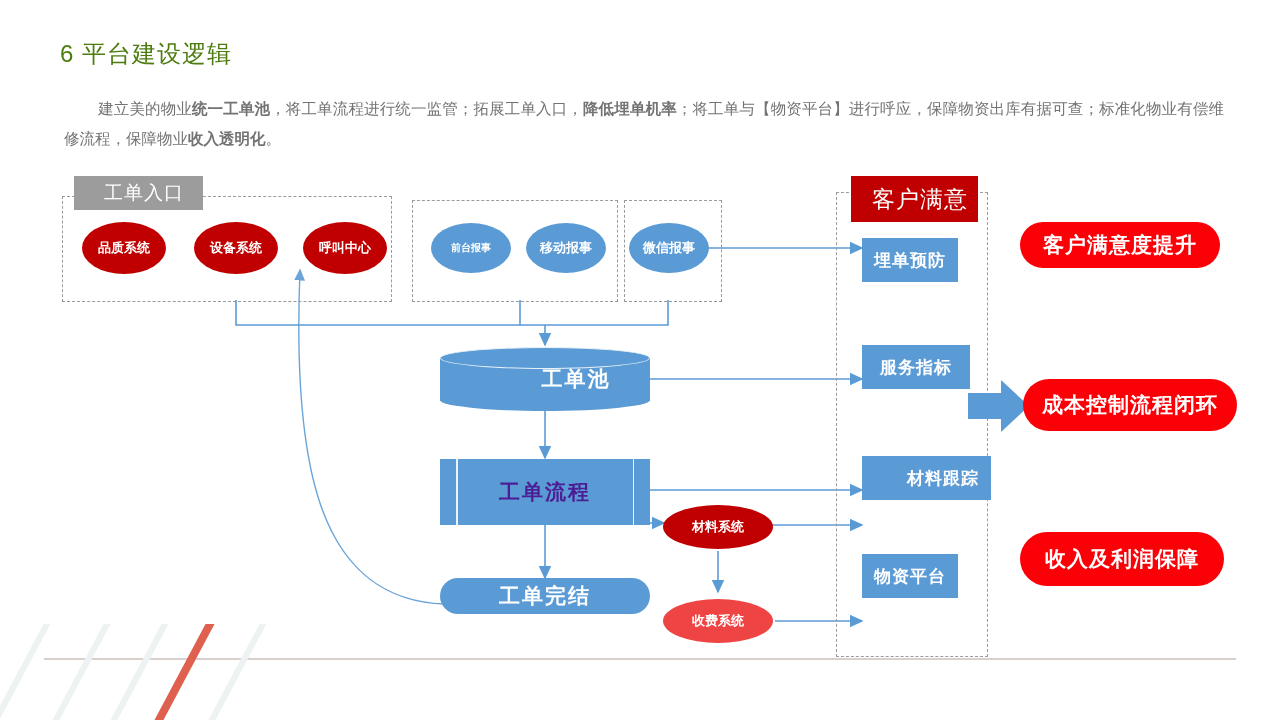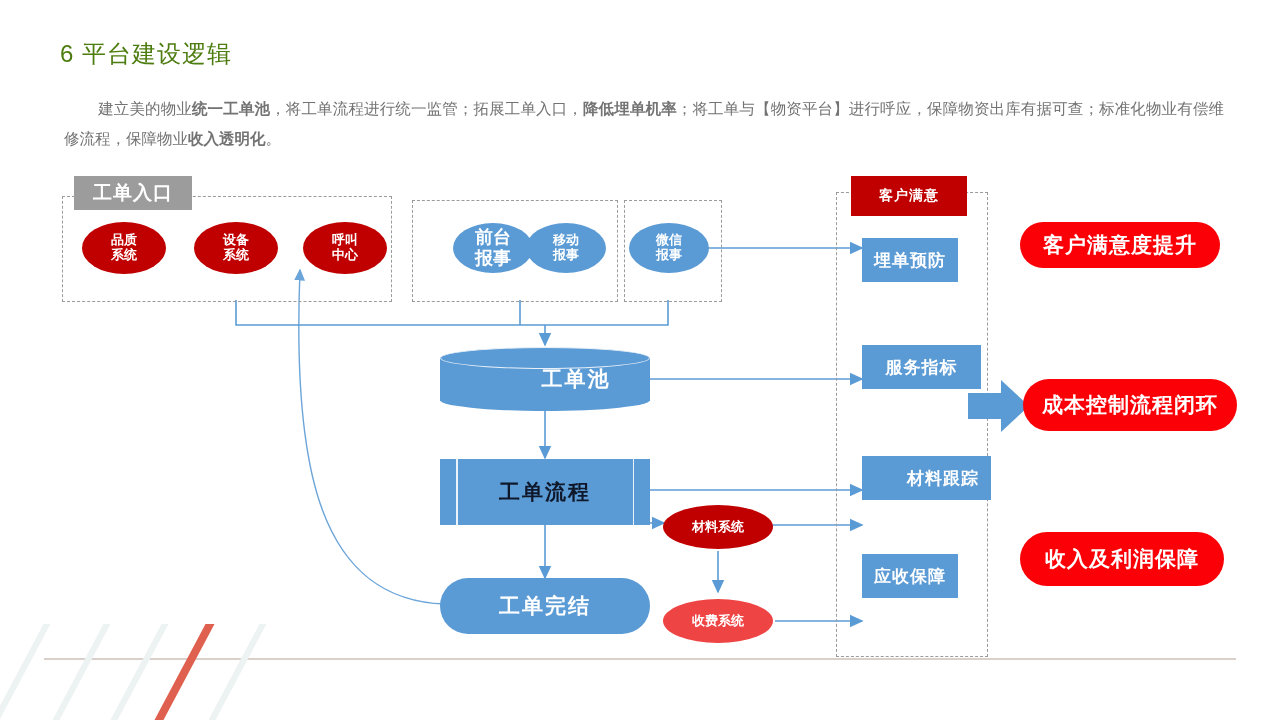--- a/index.html
+++ b/index.html
@@ -29,29 +29,29 @@
   
   .layer{position:absolute;left:0;top:0;width:1280px;height:720px;pointer-events:none;}
   .layer > *{pointer-events:auto;}
 
   .dashbox{
     position:absolute;border:1.3px dashed #9b9b9b;background:transparent;
   }
 
   .tag{
     position:absolute;display:flex;align-items:center;justify-content:center;
-    font-weight:bold;color:#ffffff;letter-spacing:1px;
+    font-weight:normal;color:#ffffff;letter-spacing:1px;padding-left:11px;
   }
   .tag-grey{background:#9c9c9c;}
   .tag-red{background:#c00000;}
 
   
   .ellipse{
     position:absolute;border-radius:50%;
-    display:flex;flex-direction:column;align-items:center;justify-content:center;
+    display:flex;flex-direction:row;align-items:center;justify-content:center;
     color:#fff;font-weight:bold;text-align:center;line-height:1.15;
   }
   .ell-red{background:#c00000;}
   .ell-blue{background:#5b9bd5;}
 
   
   .kpi{
     position:absolute;background:#5b9bd5;color:#fff;font-weight:bold;
     display:flex;align-items:center;justify-content:center;
     font-size:17px;letter-spacing:1px;
@@ -82,21 +82,21 @@
   .cyl .lbl{
     position:absolute;left:0;top:0;width:100%;height:100%;
     display:flex;align-items:center;justify-content:center;
     color:#fff;font-weight:bold;font-size:21px;letter-spacing:2px;padding-left:31px;
   }
 
   
   .proc{
     position:absolute;background:#5b9bd5;
     display:flex;align-items:center;justify-content:center;
-    color:#0f172a;font-weight:bold;font-size:21px;letter-spacing:2px;
+    color:#4c1d95;font-weight:bold;font-size:21px;letter-spacing:2px;
   }
   .proc::before,.proc::after{
     content:"";position:absolute;top:0;height:100%;width:1.5px;background:#eaf2fa;
   }
   .proc::before{left:16px;}
   .proc::after{right:16px;}
 
   
   .rrect{
     position:absolute;background:#5b9bd5;border-radius:36px;
@@ -174,21 +174,21 @@
     <div class="ellipse ell-red" style="left:194px;top:222px;width:84px;height:52px;font-size:13px;">
       <span>设备</span>
       <span>系统</span>
     </div>
     <div class="ellipse ell-red" style="left:303px;top:222px;width:84px;height:52px;font-size:13px;">
       <span>呼叫</span>
       <span>中心</span>
     </div>
 
     <div class="dashbox" style="left:412px;top:200px;width:204px;height:100px;"></div>
-    <div class="ellipse ell-blue" style="left:453px;top:223px;width:80px;height:50px;font-size:18px;">
+    <div class="ellipse ell-blue" style="left:431px;top:223px;width:80px;height:50px;font-size:10px;">
       <span>前台</span>
       <span>报事</span>
     </div>
     <div class="ellipse ell-blue" style="left:526px;top:223px;width:80px;height:50px;font-size:13px;">
       <span>移动</span>
       <span>报事</span>
     </div>
 
     <div class="dashbox" style="left:624px;top:200px;width:96px;height:100px;"></div>
     <div class="ellipse ell-blue" style="left:629px;top:223px;width:80px;height:50px;font-size:13px;">
@@ -200,45 +200,45 @@
       <div class="body"></div>
       <div class="bot"></div>
       <div class="top"></div>
       <div class="lbl">工单池</div>
     </div>
 
     <div class="proc" style="left:440px;top:459px;width:210px;height:66px;">
       <span>工单流程</span>
     </div>
 
-    <div class="rrect" style="left:440px;top:578px;width:210px;height:56px;">
+    <div class="rrect" style="left:440px;top:578px;width:210px;height:36px;">
       <span>工单完结</span>
     </div>
 
     <div class="ellipse ell-red" style="left:663px;top:505px;width:110px;height:44px;font-size:13px;background:#c00000;">
       <span>材料系统</span>
     </div>
     <div class="ellipse ell-red" style="left:663px;top:599px;width:110px;height:44px;font-size:13px;background:#ef4444;">
       <span>收费系统</span>
     </div>
 
     <div class="dashbox" style="left:836px;top:192px;width:150px;height:463px;"></div>
-    <div class="tag tag-red" style="left:851px;top:176px;width:116px;height:40px;font-size:14px;">客户满意</div>
+    <div class="tag tag-red" style="left:851px;top:176px;width:116px;height:46px;font-size:23px;">客户满意</div>
 
     <div class="kpi" style="left:862px;top:238px;width:96px;height:44px;">
       <span>埋单预防</span>
     </div>
-    <div class="kpi" style="left:862px;top:345px;width:119px;height:44px;">
+    <div class="kpi" style="left:862px;top:345px;width:108px;height:44px;">
       <span>服务指标</span>
     </div>
     <div class="kpi" style="left:862px;top:456px;width:96px;height:44px;padding-left:33px;">
       <span>材料跟踪</span>
     </div>
     <div class="kpi" style="left:862px;top:554px;width:96px;height:44px;">
-      <span>应收保障</span>
+      <span>物资平台</span>
     </div>
 
     <svg style="position:absolute;left:968px;top:378px;width:62px;height:56px;" viewBox="0 0 62 56">
       <path d="M0,15 L33,15 L33,2 L61,28 L33,54 L33,41 L0,41 Z" fill="#5b9bd5"></path>
     </svg>
 
     <div class="pill" style="left:1020px;top:222px;width:200px;height:46px;">
       <span>客户满意度提升</span>
     </div>
     <div class="pill" style="left:1023px;top:379px;width:214px;height:52px;">

